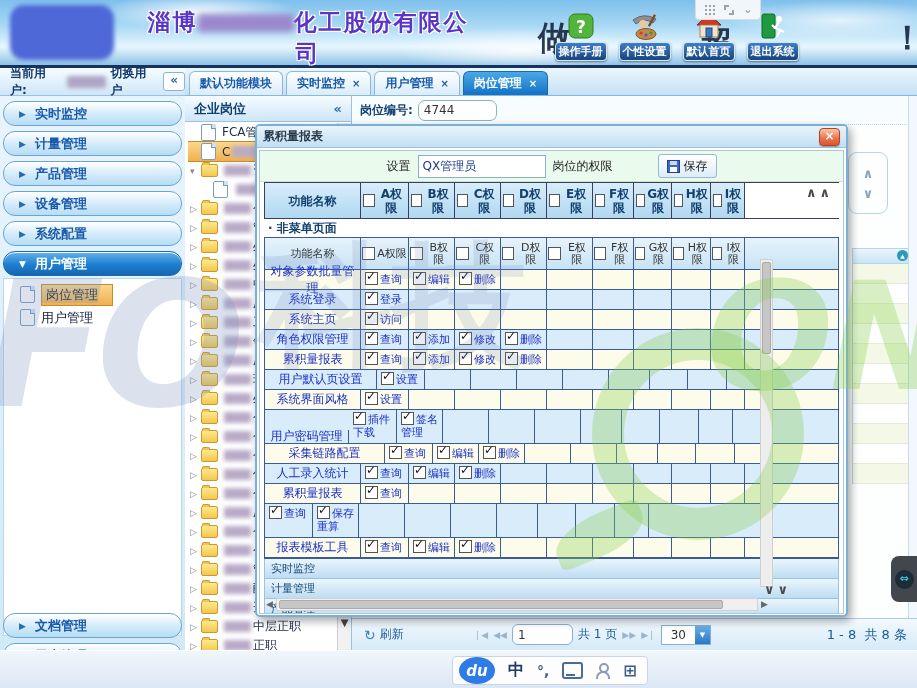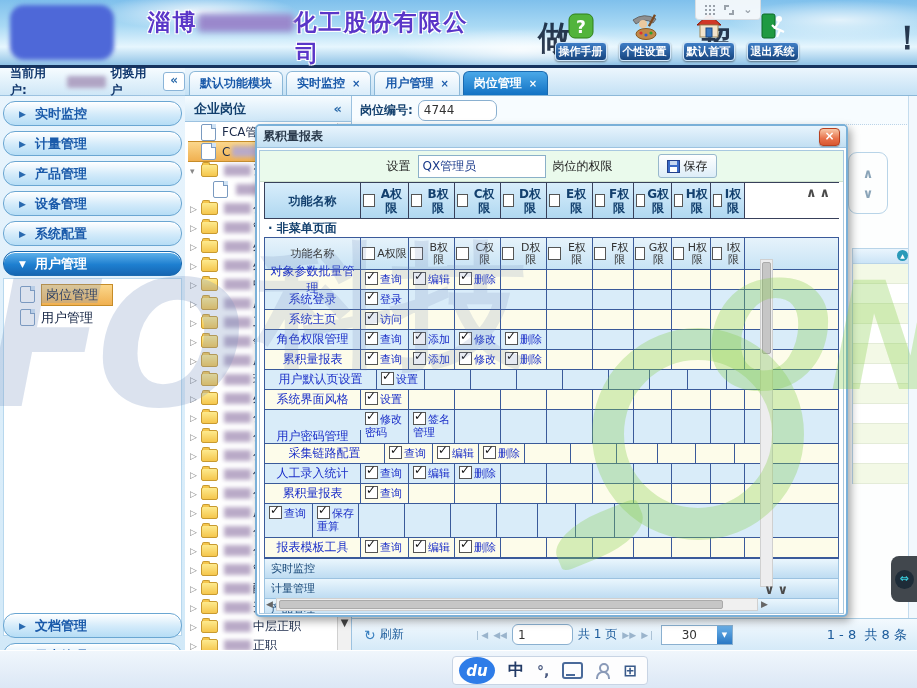--- a/index.html
+++ b/index.html
@@ -138,21 +138,21 @@
   #toolbar{position:absolute;left:352px;top:618px;width:565px;height:32px;
     background:linear-gradient(180deg,#f3f9fe,#d5eaf8);border-top:1px solid #a8cce4;
     display:flex;align-items:center;font-size:12px;color:#1a5a9a;box-sizing:border-box;}
   #refresh{display:flex;align-items:center;gap:4px;margin-left:12px;cursor:pointer;}
   #refresh-glyph{color:#3a80c0;font-size:14px;}
   #pager{display:flex;align-items:center;gap:5px;margin-left:70px;}
   .pgbtn{color:#9ab4cc;font-size:9px;cursor:pointer;}
   #page-input{width:52px;height:17px;border:1px solid #8ab0d0;border-radius:6px;font-size:12px;
     padding-left:5px;color:#333;font-family:inherit;}
   .combo{display:flex;align-items:center;border:1px solid #8ab0d0;background:#fff;height:18px;}
-  .combo-val{padding:0 20px;font-size:12px;color:#333;}
+  .combo-val{padding:0 9px;font-size:12px;color:#333;}
   .combo-btn{width:15px;height:18px;background:linear-gradient(180deg,#6ab0e8,#2a78c4);color:#fff;
     font-size:7px;display:flex;align-items:center;justify-content:center;cursor:pointer;}
   #pager-right{margin-left:auto;margin-right:10px;font-size:13px;color:#1a5a9a;}
 
   
   #taskbar{position:absolute;left:0;top:650px;width:917px;height:38px;
     background:linear-gradient(180deg,#f0f6fc,#dbe7f5);border-top:1px solid #ffffff;}
   #ime{position:absolute;left:452px;top:5px;width:196px;height:29px;background:#fdfdfe;
     border:1px solid #c8d4e4;border-radius:4px;display:flex;align-items:center;gap:13px;padding:0 6px;
     box-sizing:border-box;}
@@ -735,22 +735,22 @@
               <div class="pcell" style="width: 46px;"></div>
               <div class="pcell" style="width: 46px;"></div>
               <div class="pcell" style="width: 46px;"></div>
               <div class="pcell" style="width: 46px;"></div>
               <div class="pcell" style="width: 41px;"></div>
               <div class="pcell" style="width: 38px;"></div>
               <div class="pcell" style="width: 39px;"></div>
               <div class="pcell" style="width: 34px;"></div>
             </div>
             <div class="trow tall">
-              <div class="ncell" style="width: 96px; margin-top: 20px;">用户密码管理</div>
-              <div class="pcell" style="width: 48px;"><span class="cb checked"></span><span>修改密码</span></div>
+              <div class="ncell" style="width: 84px; margin-top: 20px;">用户密码管理</div>
+              <div class="pcell" style="width: 48px;"><span class="cb checked"></span><span>插件下载</span></div>
               <div class="pcell" style="width: 46px;"><span class="cb checked"></span><span>签名管理</span></div>
               <div class="pcell" style="width: 46px;"></div>
               <div class="pcell" style="width: 46px;"></div>
               <div class="pcell" style="width: 46px;"></div>
               <div class="pcell" style="width: 41px;"></div>
               <div class="pcell" style="width: 38px;"></div>
               <div class="pcell" style="width: 39px;"></div>
               <div class="pcell" style="width: 34px;"></div>
             </div>
             <div class="trow">

